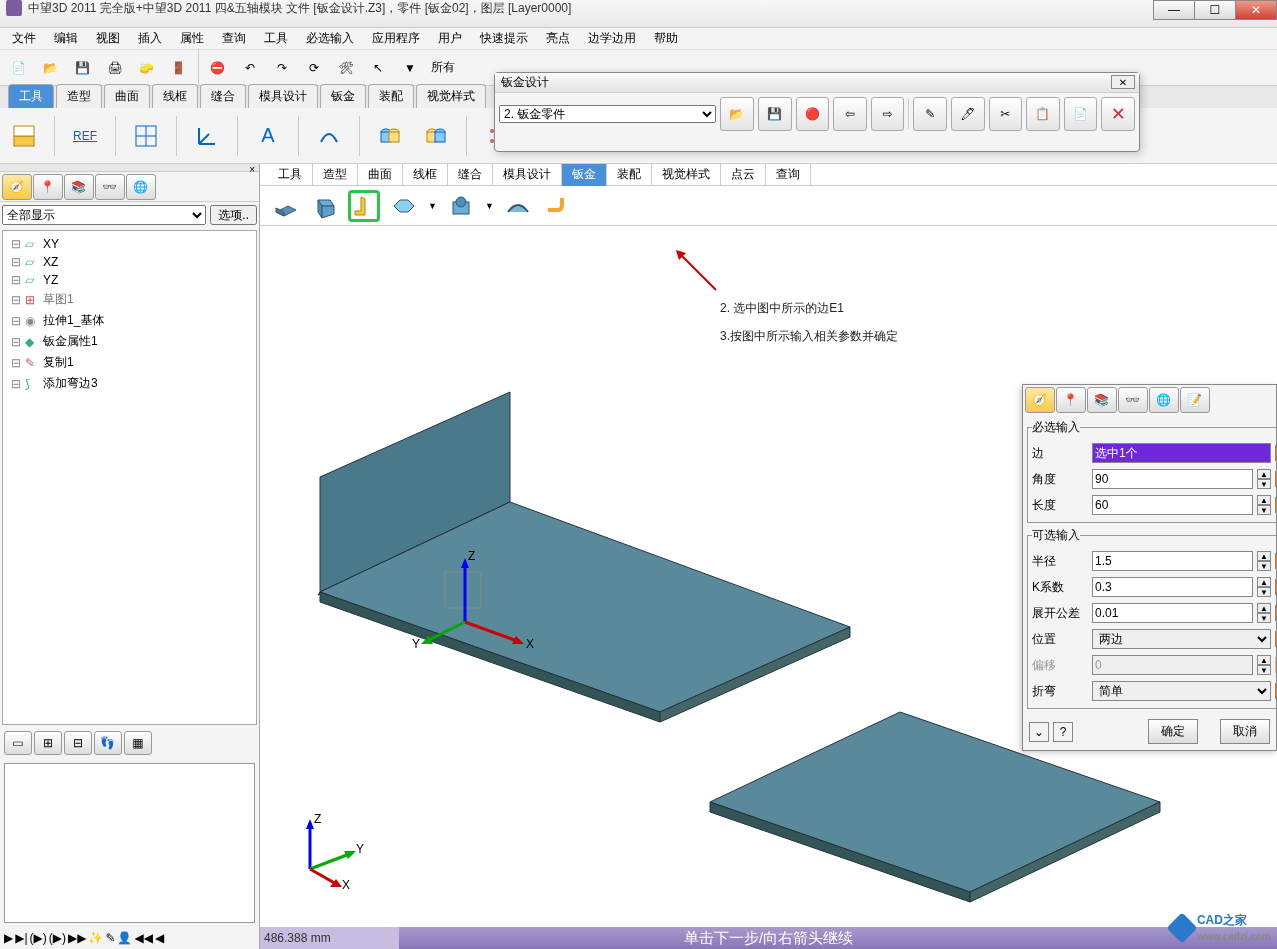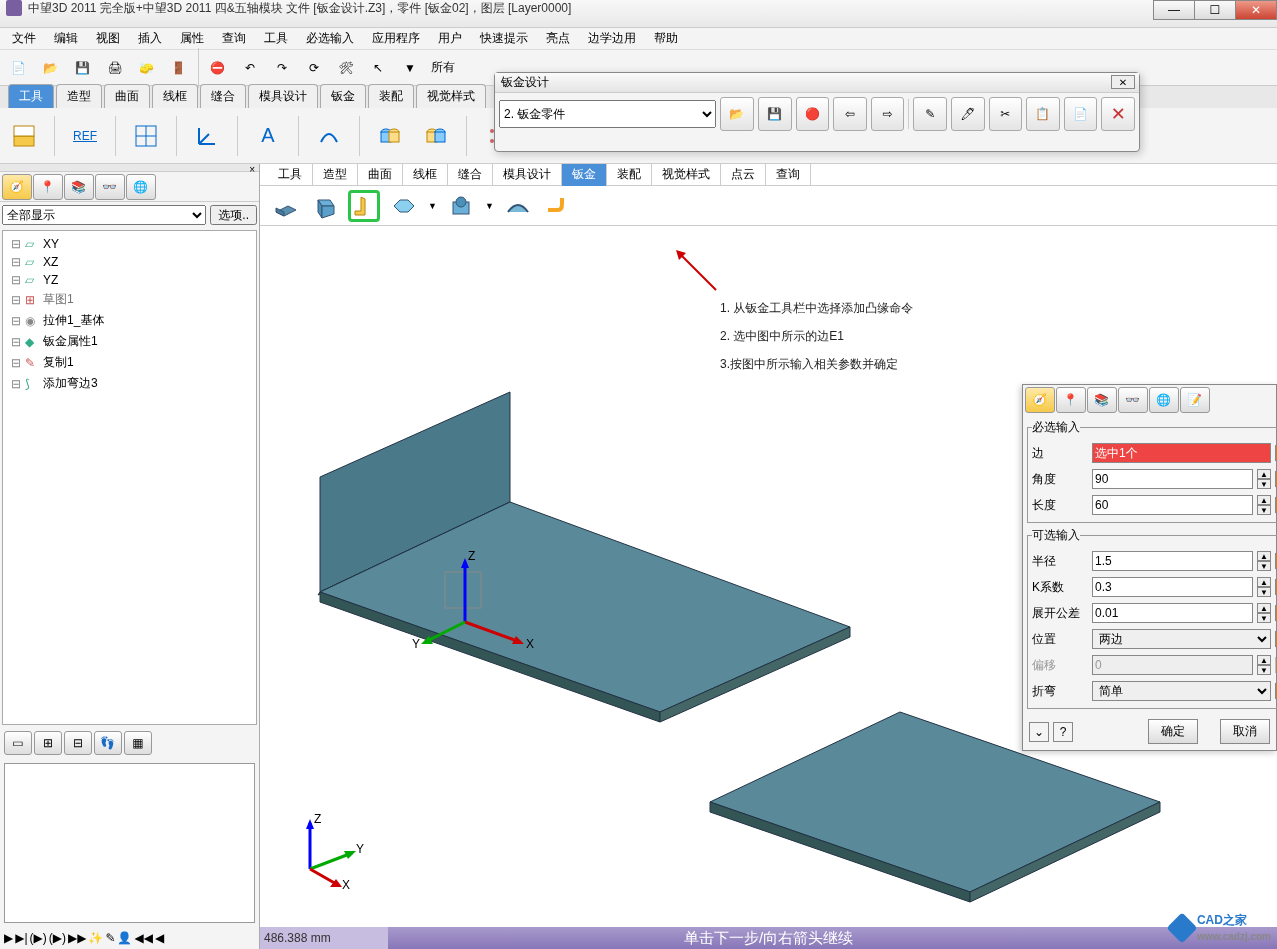--- a/index.html
+++ b/index.html
@@ -44,35 +44,35 @@
 .ir-btn{width:32px;height:32px;border:1px solid transparent;cursor:pointer;display:flex;align-items:center;justify-content:center}
 .ir-btn.hl{border:3px solid #2dc44a;border-radius:4px}
 .instructions{position:absolute;left:460px;top:130px;font-size:17px;line-height:28px;color:#222}
 .arrow-red{position:absolute;left:412px;top:82px;width:50px;height:50px}
 .panel-float{position:absolute;right:0;top:220px;width:255px;background:#f4f4f4;border:1px solid #888;box-shadow:-2px 2px 6px rgba(0,0,0,.2)}
 .pf-tabs{height:30px;display:flex;padding:2px;gap:1px}
 .pf-tabs .lp-tab{width:30px}
 .pf-row{display:flex;align-items:center;height:26px;gap:4px}
 .pf-row label{width:56px}
 .pf-row input,.pf-row select{flex:1;height:20px;border:1px solid #888;padding:0 2px;font-size:12px}
-.pf-row input.sel{background:#ef4444;color:#fff}
+.pf-row input.sel{background:#6d28d9;color:#fff}
 .pf-row .spin{width:14px;display:flex;flex-direction:column}
 .pf-row .spin span{height:10px;border:1px solid #888;font-size:8px;display:flex;align-items:center;justify-content:center;cursor:pointer;background:#eee}
 .pf-row .ico{width:16px;height:16px;background:#d97a2a;border:1px solid #888}
 .pf-footer{display:flex;justify-content:space-between;padding:6px;align-items:center}
 .pf-footer button{padding:3px 12px;border:1px solid #888;background:linear-gradient(#fff,#ddd);cursor:pointer}
 .statusbar{position:absolute;bottom:0;left:260px;right:0;height:22px;background:linear-gradient(#a89acc,#8876b8);color:#fff;display:flex;align-items:center;justify-content:center;font-size:15px}
-.status-mm{position:absolute;bottom:0;left:260px;width:128px;height:22px;background:#c7bde0;color:#333;display:flex;align-items:center;padding:0 4px;z-index:2;font-size:12px}
+.status-mm{position:absolute;bottom:0;left:260px;width:139px;height:22px;background:#c7bde0;color:#333;display:flex;align-items:center;padding:0 4px;z-index:2;font-size:12px}
 .watermark{position:absolute;right:6px;bottom:6px;font-size:16px;color:#2a7acc;font-weight:bold;z-index:5;display:flex;align-items:center;gap:4px}
 .watermark .wl{width:22px;height:22px;background:#2a7acc;transform:rotate(45deg);border-radius:4px}
 .float-toolbar{position:absolute;left:494px;top:72px;width:646px;height:80px;background:#f4f4f4;border:1px solid #888;border-radius:4px;box-shadow:2px 2px 8px rgba(0,0,0,.2);z-index:10}
 .ft-title{height:20px;background:linear-gradient(#fafafa,#e4e4e4);border-bottom:1px solid #ccc;display:flex;align-items:center;padding:0 6px;position:relative}
 .ft-close{position:absolute;right:4px;top:2px;width:24px;height:14px;border:1px solid #888;background:#eee;display:flex;align-items:center;justify-content:center;cursor:pointer;font-size:10px}
 .ft-body{display:flex;align-items:center;padding:4px;gap:4px}
-.ft-body select{height:28px;width:220px}
+.ft-body select{height:18px;width:220px}
 .ft-btn{width:34px;height:34px;border:1px solid #aaa;background:linear-gradient(#fff,#e4e4e4);border-radius:3px;display:flex;align-items:center;justify-content:center;cursor:pointer}
 .viewport-3d{position:absolute;left:0;top:98px;right:0;bottom:0}
 .axis3d{position:absolute;left:30px;bottom:60px}
 fieldset{border:1px solid #999;padding:4px;margin:4px}
 </style>
 </head>
 <body>
 
 <div class="titlebar">
   <div class="icon"></div>
@@ -354,21 +354,20 @@
           </svg>
         </div>
     </div>
 
     <svg class="arrow-red">
         <line x1="44" y1="44" x2="8" y2="8" stroke="#c00" stroke-width="2"></line>
         <polygon points="4,4 14,7 7,14" fill="#c00"></polygon>
       </svg>
 
     <div class="instructions">
-      <div>1. 从钣金工具栏中选择添加凸缘命令</div>
       <div>2. 选中图中所示的边E1</div>
       <div>3.按图中所示输入相关参数并确定</div>
     </div>
 
     <div class="viewport-3d">
       <svg width="100%" height="100%" style="position:absolute">
 
         <polygon points="60,330 250,240 250,130 60,215" fill="#4a7a8a" stroke="#234"></polygon>
         <polygon points="58,333 248,243 250,240 60,330" fill="#355" stroke="#234"></polygon>
         <polygon points="60,330 400,450 590,365 250,240" fill="#5a8a9a" stroke="#234"></polygon>

